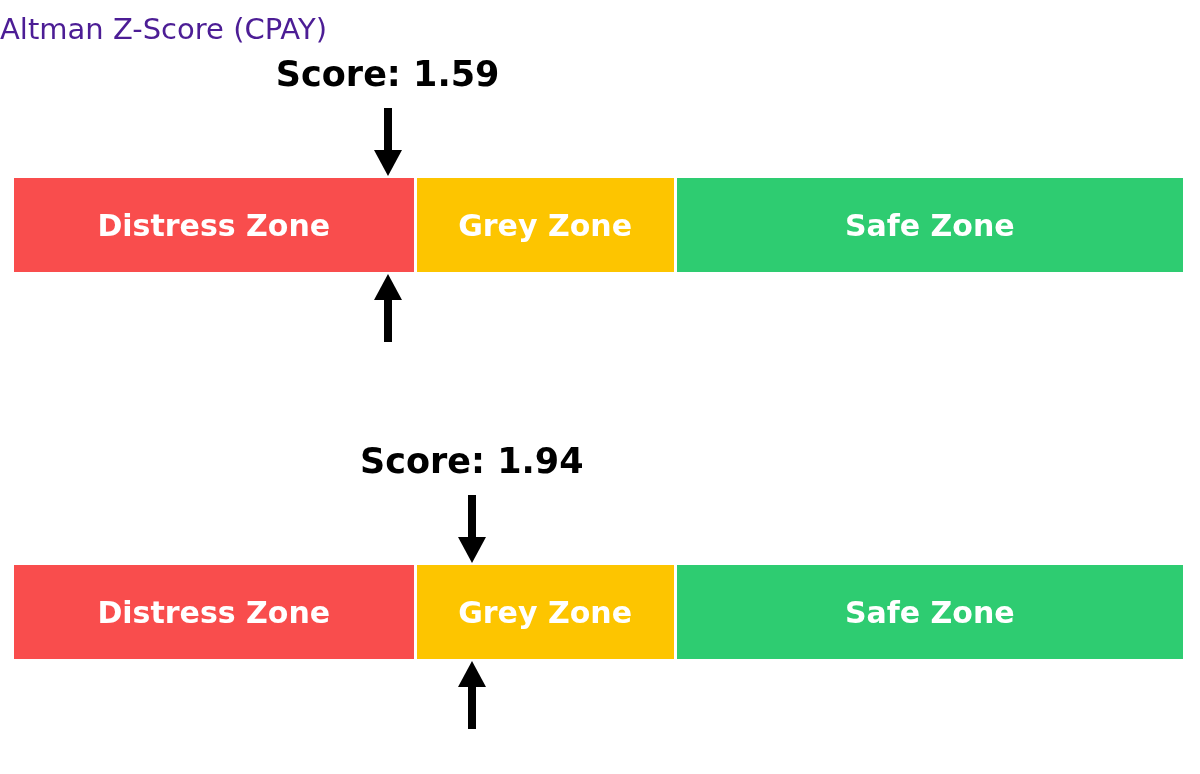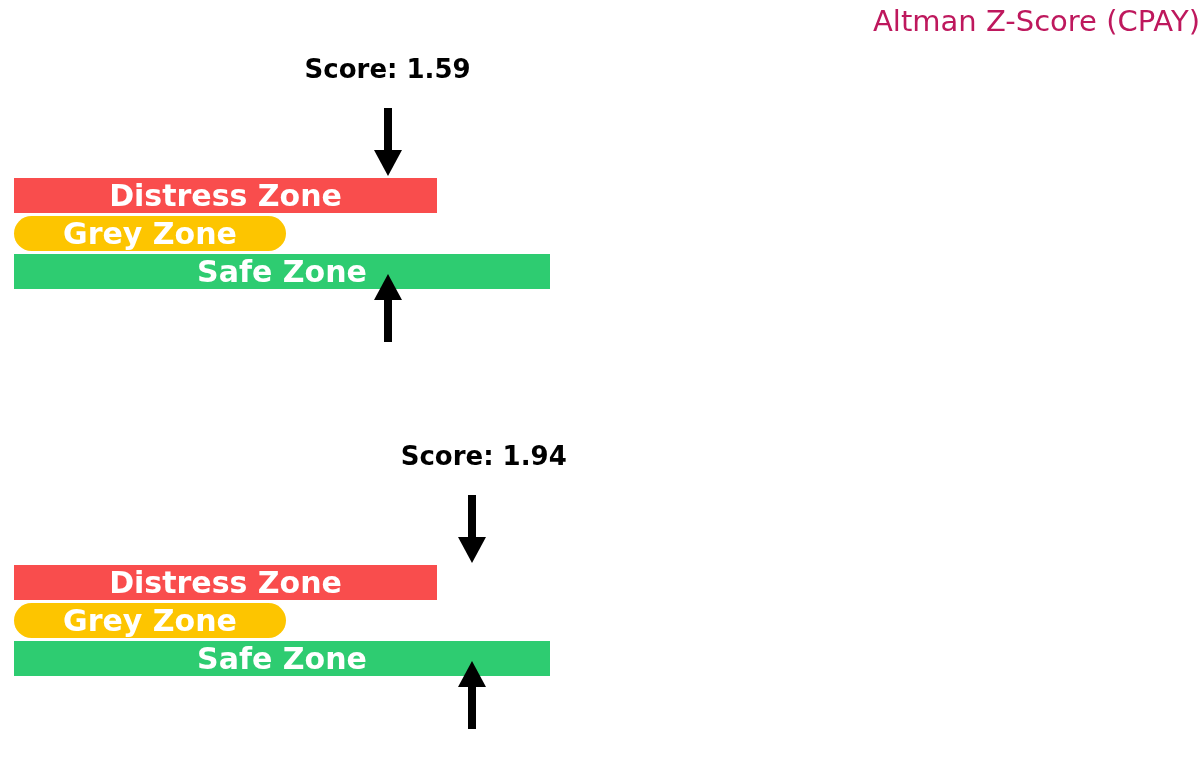--- a/index.html
+++ b/index.html
@@ -16,64 +16,64 @@
     overflow: hidden;
   }
   .chart {
     position: absolute;
     left: 0;
     width: 1200px;
     height: 387px;
   }
   .chart-title {
     position: absolute;
-    top: 4px;
+    top: 12px;
     left: 0;
     width: 1200px;
-    text-align: right;
+    text-align: left;
     font-size: 29px;
     font-weight: 400;
-    color: #be185d;
+    color: #4c1d95;
     white-space: nowrap;
   }
   .score-label {
     position: absolute;
     top: 54px;
-    font-size: 26px;
+    font-size: 35px;
     font-weight: 700;
     color: #000000;
     white-space: nowrap;
   }
   .score-x {
     position: absolute;
     transform: translateX(-50%);
   }
   .arrow {
     display: block;
   }
   .arrow-down { position: absolute; top: 108px; }
   .arrow-up   { position: absolute; top: 274px; }
   .zone-bar {
     position: absolute;
     top: 178px;
     left: 14px;
     width: 1169px;
     height: 94px;
     display: flex;
-    flex-direction: column;
+    flex-direction: row;
     gap: 3px;
   }
   .zone-seg {
     height: 94px;
     display: flex;
     align-items: center;
     justify-content: center;
   }
   .seg-0 { width: 423px; }
-  .seg-1 { width: 272px; border-radius: 20px; }
+  .seg-1 { width: 272px; }
   .seg-2 { width: 536px; }
   .zone-label {
     color: #ffffff;
     font-size: 30px;
     font-weight: 700;
     white-space: nowrap;
   }
 </style>
 </head>
 <body>
@@ -101,21 +101,21 @@
       </div>
     </div>
 
     <svg class="arrow arrow-up score-x" width="30" height="68" viewBox="0 0 30 68" style="left: 387.65px;">
       <polygon points="15,0 29,26 1,26" fill="#000000"></polygon>
       <rect x="11" y="24" width="8" height="44" fill="#000000"></rect>
     </svg>
   </div>
 
   <div class="chart" style="top:387px">
-    <div class="score-label score-x" style="left: 471.733px; margin-left: 12px;">Score: 1.94</div>
+    <div class="score-label score-x" style="left: 471.733px;">Score: 1.94</div>
 
     <svg class="arrow arrow-down score-x" width="30" height="68" viewBox="0 0 30 68" style="left: 471.733px;">
       <rect x="11" y="0" width="8" height="44" fill="#000000"></rect>
       <polygon points="1,42 29,42 15,68" fill="#000000"></polygon>
     </svg>
 
     <div class="zone-bar">
       <div class="zone-seg seg-0" style="background: rgb(249, 77, 77);">
         <span class="zone-label">Distress Zone</span>
       </div>

